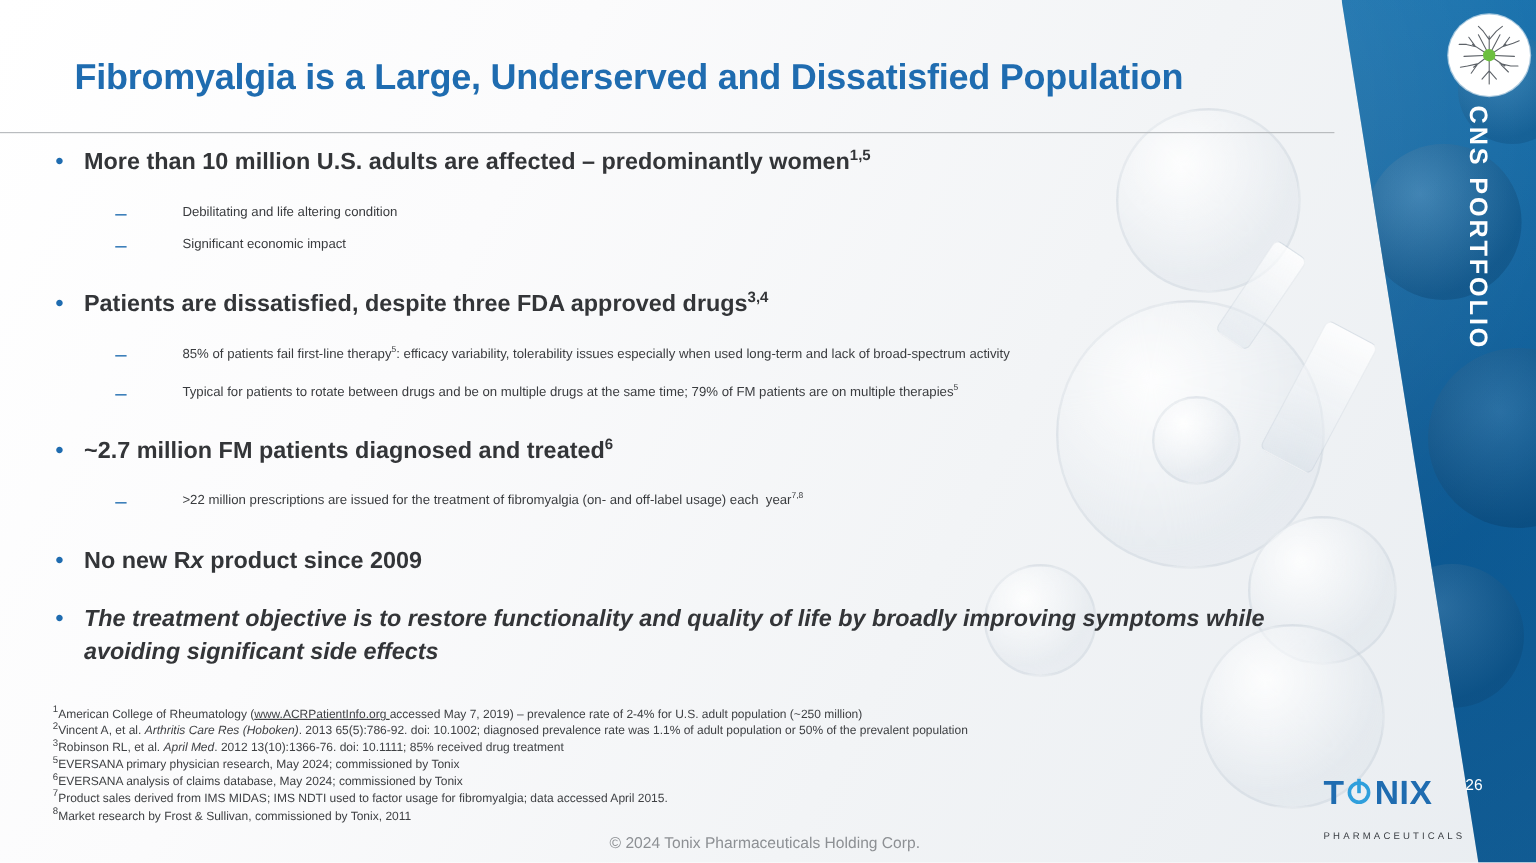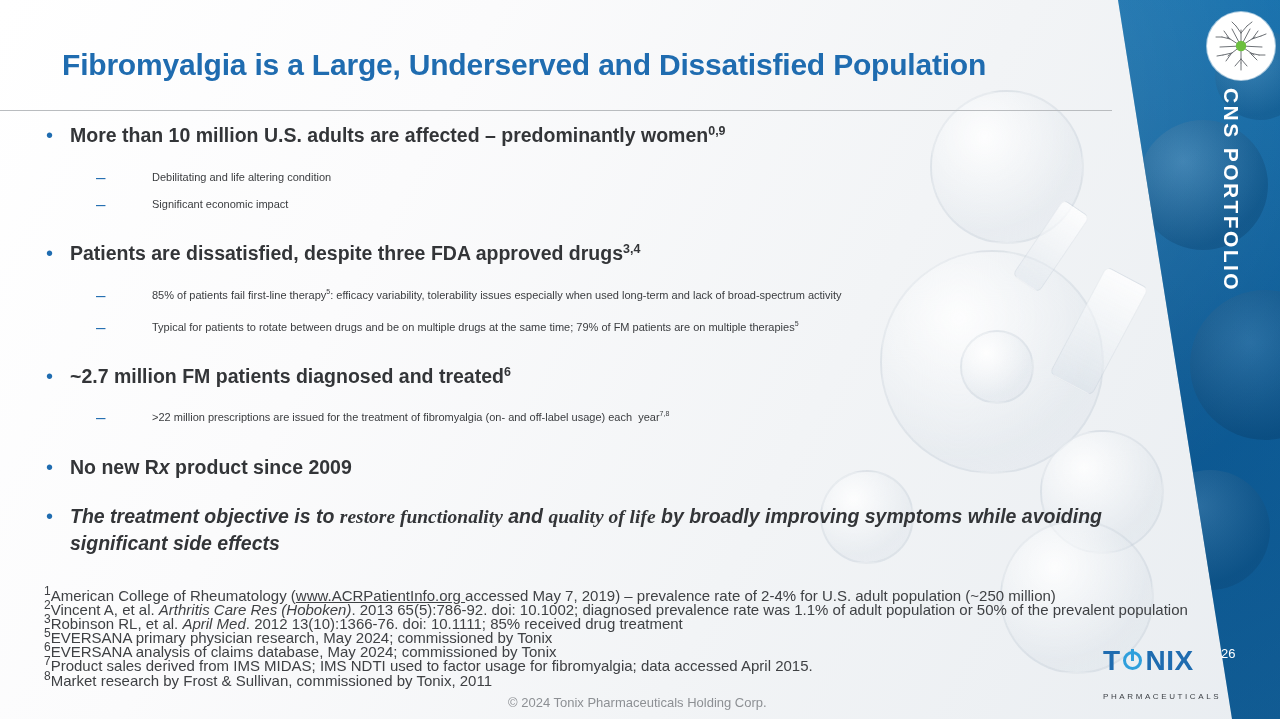--- a/index.html
+++ b/index.html
@@ -160,30 +160,30 @@
     padding-left: 54px;
     box-sizing: content-box;
   }
   .l2 .txt {
     font-size: 11px;
     color: #3a3c3f;
     line-height: 25px;
     flex: 1;
   }
   .italic { font-style: italic; }
-  .bold { font-weight: bold; font-family: Liberation Serif, serif; }
+  .bold { font-weight: bold; }
   sup { font-size: 64%; line-height: 0; }
 
   
   .footnotes {
     position: absolute;
     left: 44px;
     top: 589px;
     width: 960px;
-    font-size: 15px;
+    font-size: 10px;
     color: #3f4144;
     line-height: 14.1px;
   }
   .footnotes .fn { white-space: nowrap; }
   .footnotes sup { font-size: 80%; }
   .u { text-decoration: underline; }
 
   .copyright {
     position: absolute;
     left: 508px;
@@ -282,21 +282,21 @@
   </div>
 
   <div class="portfolio">CNS PORTFOLIO</div>
 
   <div class="title">Fibromyalgia is a Large, Underserved and Dissatisfied Population</div>
   <div class="rule"></div>
 
   <div class="body" id="bullet-list">
       <div class="l1">
         <span class="mark">•</span>
-        <span class="txt">More than 10 million U.S. adults are affected – predominantly women<sup>0,9</sup></span>
+        <span class="txt">More than 10 million U.S. adults are affected – predominantly women<sup>1,5</sup></span>
       </div>
       <div style="height: 14px;"></div>
       <div class="l2">
         <span class="mark">–</span>
         <span class="txt">Debilitating and life altering condition</span>
       </div>
       <div style="height: 1px;"></div>
       <div class="l2">
         <span class="mark">–</span>
         <span class="txt">Significant economic impact</span>

